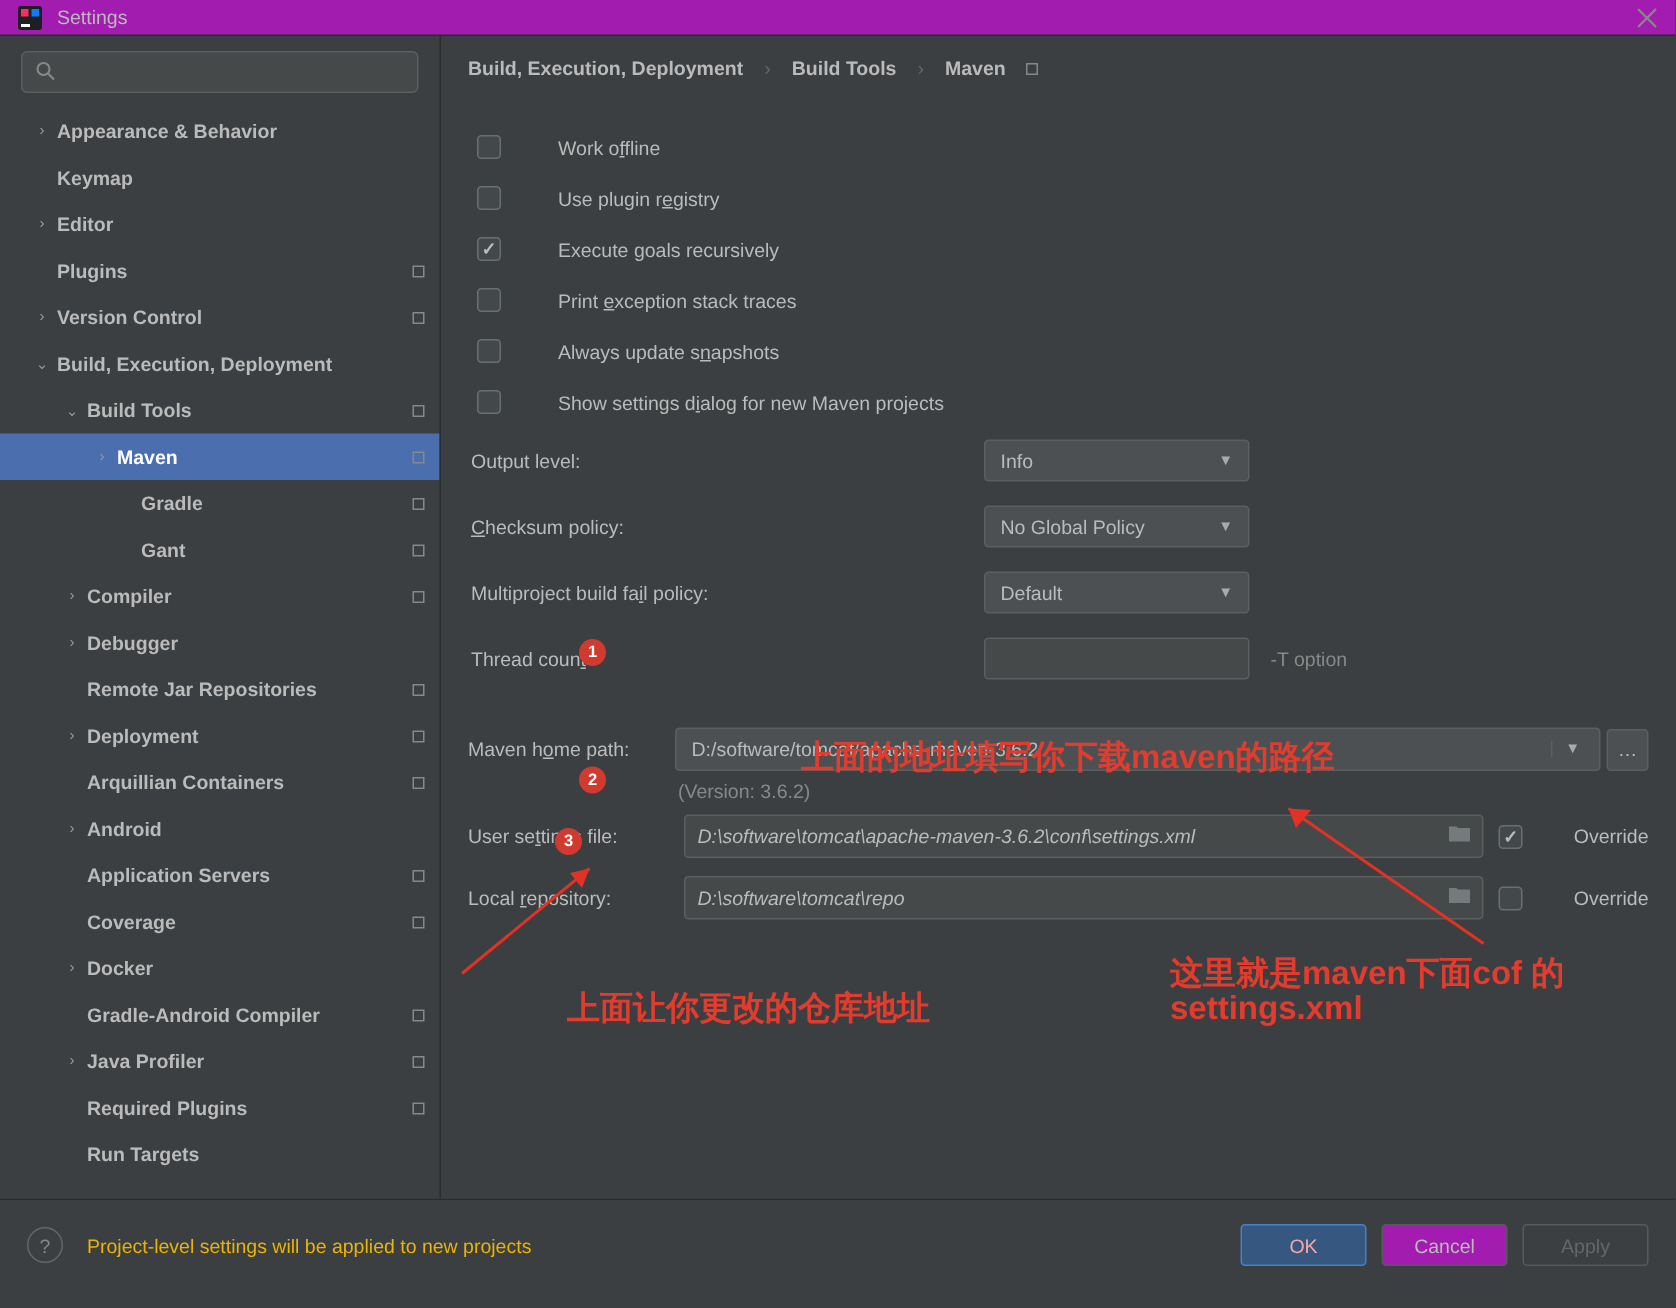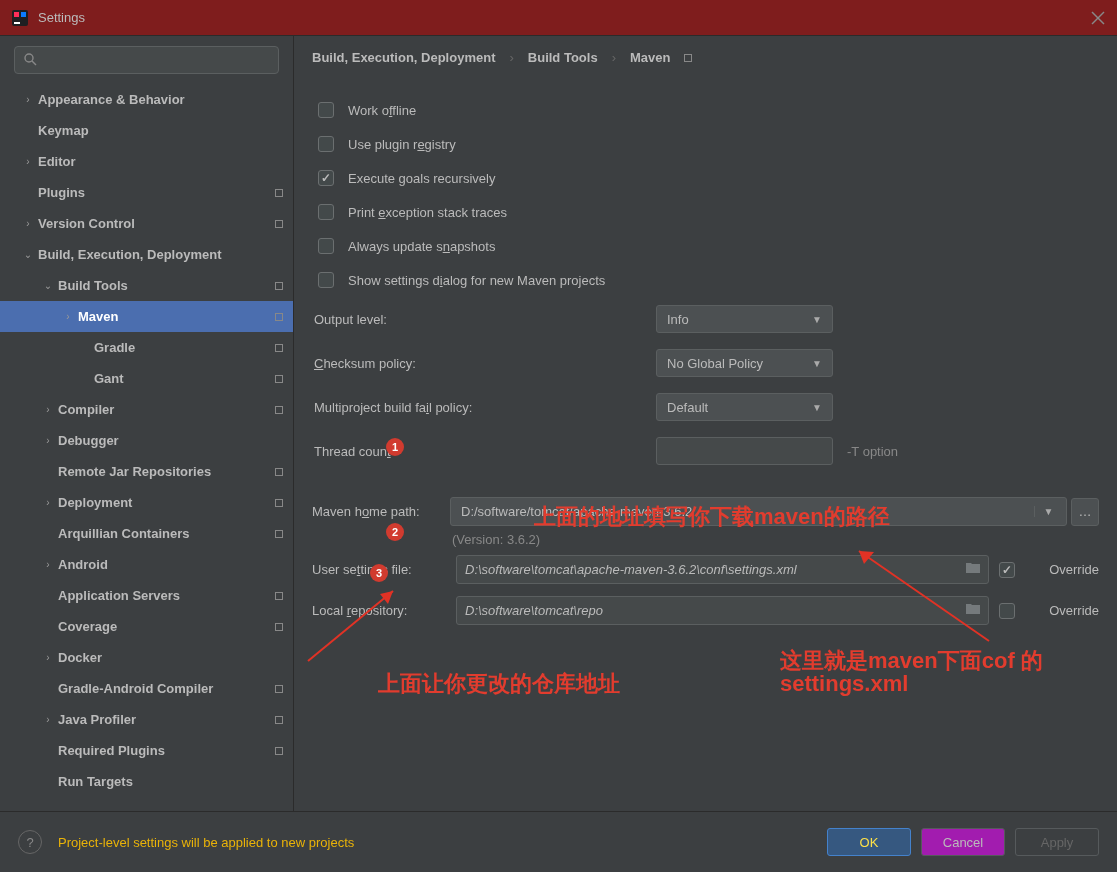--- a/index.html
+++ b/index.html
@@ -1,18 +1,18 @@
 <!DOCTYPE html>
 <html><head>
   <meta charset="utf-8">
   <style>
     * { margin: 0; padding: 0; box-sizing: border-box; }
     body { font-family: "Segoe UI", Arial, sans-serif; font-size: 13px; color: #bbb; background: #3c3f41; width: 1117px; height: 872px; overflow: hidden; user-select: none; }
 
-    .titlebar { height: 36px; background: #7f1d1d; display: flex; align-items: center; padding: 0 12px; border-bottom: 1px solid #2b2b2b; }
+    .titlebar { height: 24px; background: #a21caf; display: flex; align-items: center; padding: 0 12px; border-bottom: 1px solid #2b2b2b; }
     .titlebar-icon { width: 16px; height: 16px; margin-right: 10px; }
     .titlebar-title { flex: 1; color: #bbb; font-size: 13px; }
     .titlebar-close { width: 14px; height: 14px; cursor: pointer; color: #888; }
 
     .content { display: flex; height: 775px; }
 
     .sidebar { width: 294px; background: #3c3f41; border-right: 1px solid #2b2b2b; display: flex; flex-direction: column; }
     .search-wrap { padding: 10px 14px; }
     .search-input { width: 100%; height: 28px; background: #45494a; border: 1px solid #5b5f60; border-radius: 4px; padding: 0 8px; color: #bbb; display: flex; align-items: center; }
     .search-icon { margin-right: 6px; color: #888; }
@@ -27,21 +27,21 @@
     .tree-item.selected .lbl { color: #fff; }
     .tree-item .marker { width: 8px; height: 8px; border: 1px solid #888; margin-right: 10px; }
 
     .main { flex: 1; background: #3c3f41; padding: 14px 18px; overflow: hidden; position: relative; }
 
     .breadcrumb { display: flex; align-items: center; gap: 14px; margin-bottom: 28px; }
     .bc-item { color: #bbb; font-weight: 600; }
     .bc-sep { color: #666; }
     .bc-marker { width: 8px; height: 8px; border: 1px solid #888; }
 
-    .checkbox-row { display: flex; align-items: center; height: 34px; padding-left: 6px; }
+    .checkbox-row { display: flex; align-items: center; height: 34px; padding-left: 6px; gap: 24px; }
     .checkbox { width: 16px; height: 16px; border: 1px solid #6b6f70; border-radius: 3px; margin-right: 14px; display: flex; align-items: center; justify-content: center; background: #43494a; cursor: pointer; }
     .checkbox.checked::after { content: "✓"; color: #bbb; font-size: 12px; font-weight: bold; }
     .checkbox-label { color: #bbb; }
     .ul { text-decoration: underline; }
 
     .form-row { display: flex; align-items: center; height: 44px; }
     .form-label { width: 344px; color: #bbb; padding-left: 2px; }
     .dropdown { width: 177px; height: 28px; background: #4c5052; border: 1px solid #5b5f60; border-radius: 3px; display: flex; align-items: center; padding: 0 10px; cursor: pointer; }
     .dropdown .dval { flex: 1; }
     .dropdown .dchev { color: #aaa; font-size: 10px; }
@@ -66,21 +66,21 @@
 
     .annotation { position: absolute; z-index: 20; pointer-events: none; }
     .ann-badge { display:inline-block; width: 18px; height: 18px; background: #d13b2f; border-radius: 50%; color: #fff; font-size: 11px; font-weight: bold; text-align: center; line-height: 18px; }
     .ann-text { color: #e23c2e; font-size: 22px; font-weight: 600; }
     .arrow { position:absolute; z-index:19; }
 
     .footer { height: 61px; background: #3c3f41; border-top: 1px solid #2b2b2b; display: flex; align-items: center; padding: 0 18px; }
     .help-icon { width: 24px; height: 24px; border: 1px solid #666; border-radius: 50%; display: flex; align-items: center; justify-content: center; color: #888; margin-right: 16px; }
     .footer-text { flex: 1; color: #eab308; }
     .btn { width: 84px; height: 28px; border-radius: 3px; display: flex; align-items: center; justify-content: center; margin-left: 10px; cursor: pointer; border: 1px solid #565a5c;}
-    .btn-primary { background: #365880; border-color:#4482cc; color: #fde047; }
+    .btn-primary { background: #365880; border-color:#4482cc; color: #fca5a5; }
     .btn-default { background: #a21caf; color: #bbb; }
     .btn-disabled { background: #3c3f41; color: #666; }
   </style>
 </head>
 <body>
 
 <div class="titlebar">
   <svg class="titlebar-icon" viewBox="0 0 16 16">
       <rect width="16" height="16" rx="2" fill="#1e1f22"></rect>
       <rect x="2" y="2" width="5" height="5" fill="#fe2e59"></rect>

